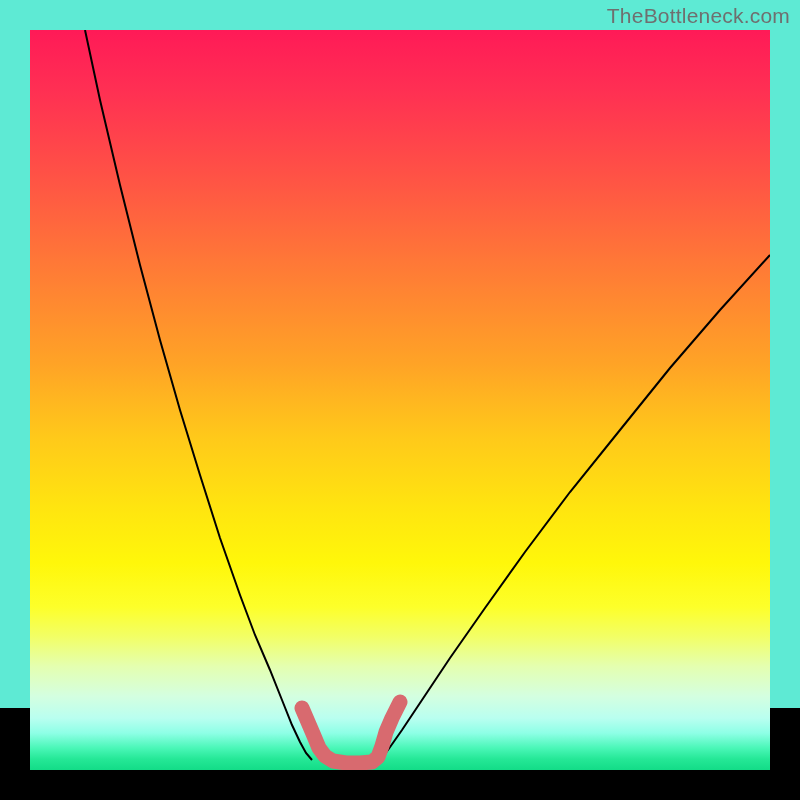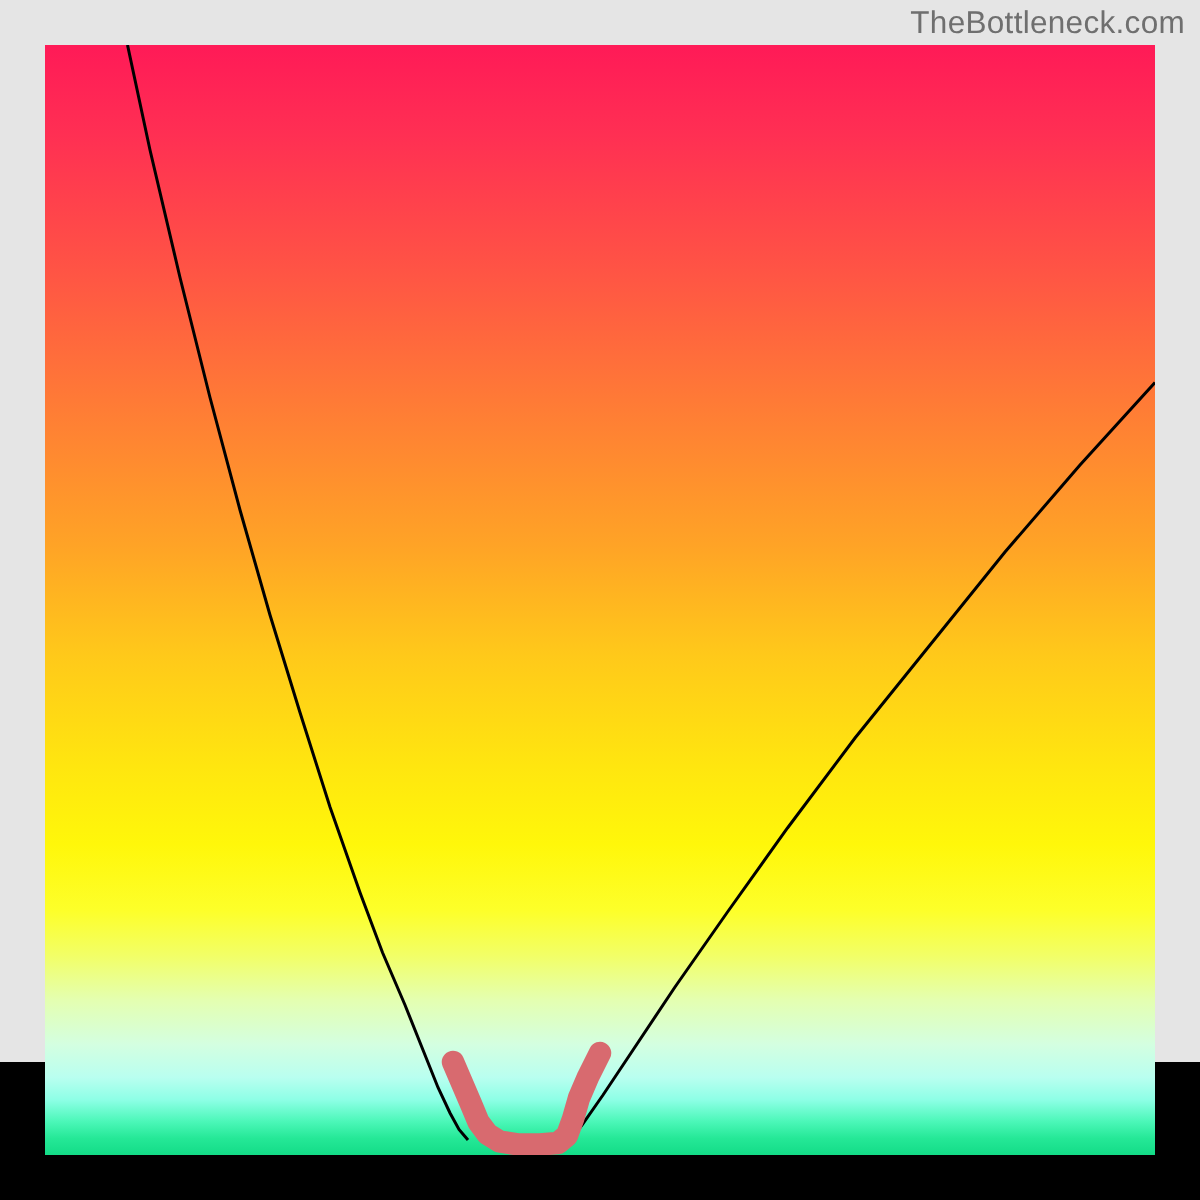--- a/index.html
+++ b/index.html
@@ -10,21 +10,21 @@
     background: #000;
     overflow: hidden;
     font-family: Arial, Helvetica, sans-serif;
   }
   .frame {
     position: absolute;
     top: 0;
     left: 0;
     width: 800px;
     height: 708px;
-    background: #e5e5e5;
+    background: #5eead4;
     text-align: right;
   }
   .plot-area {
     position: absolute;
     top: 30px;
     left: 30px;
     width: 740px;
     height: 740px;
     overflow: hidden;
   }

